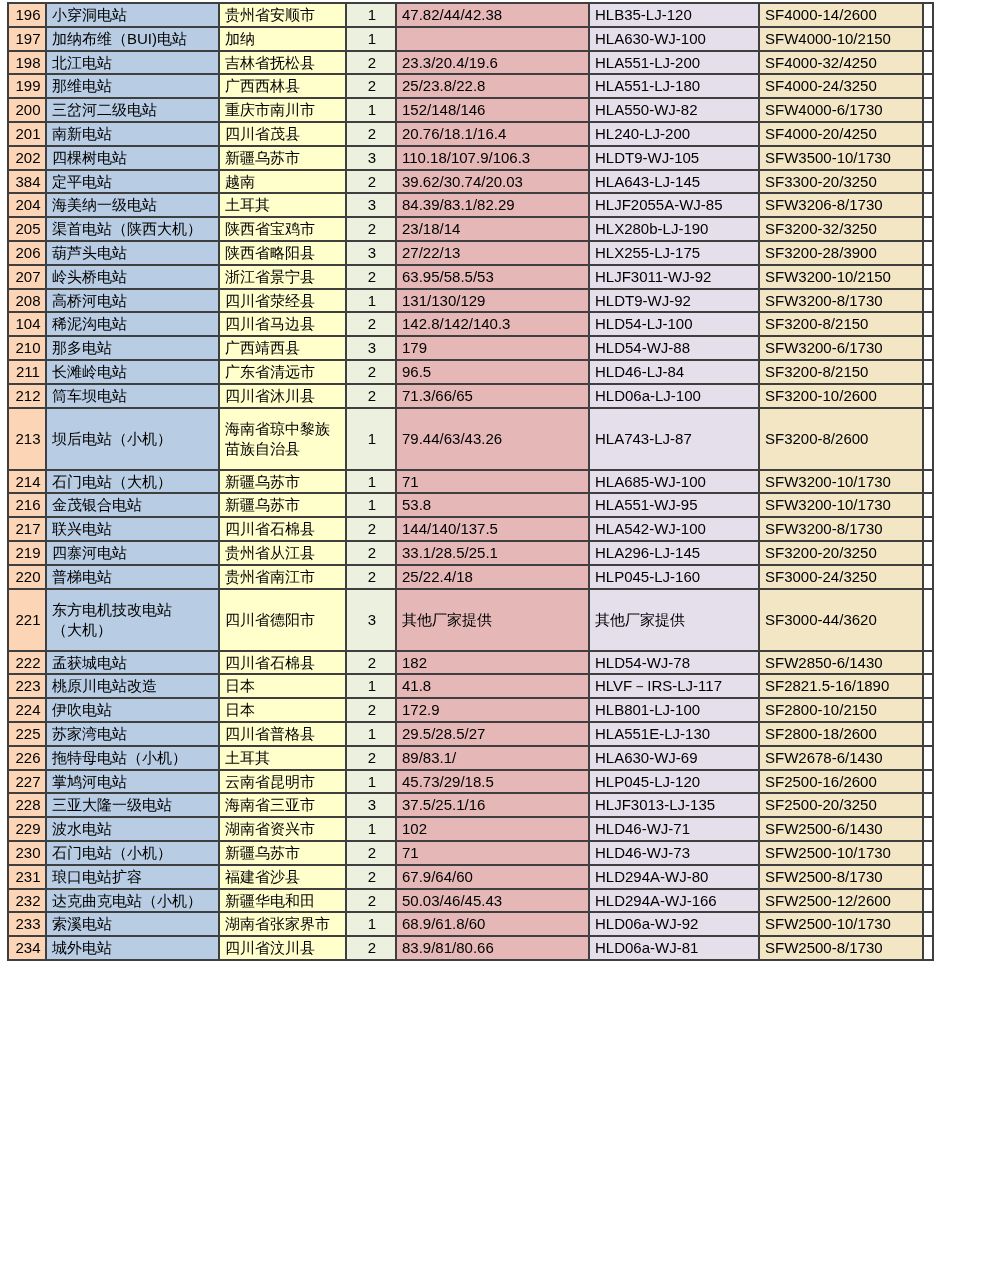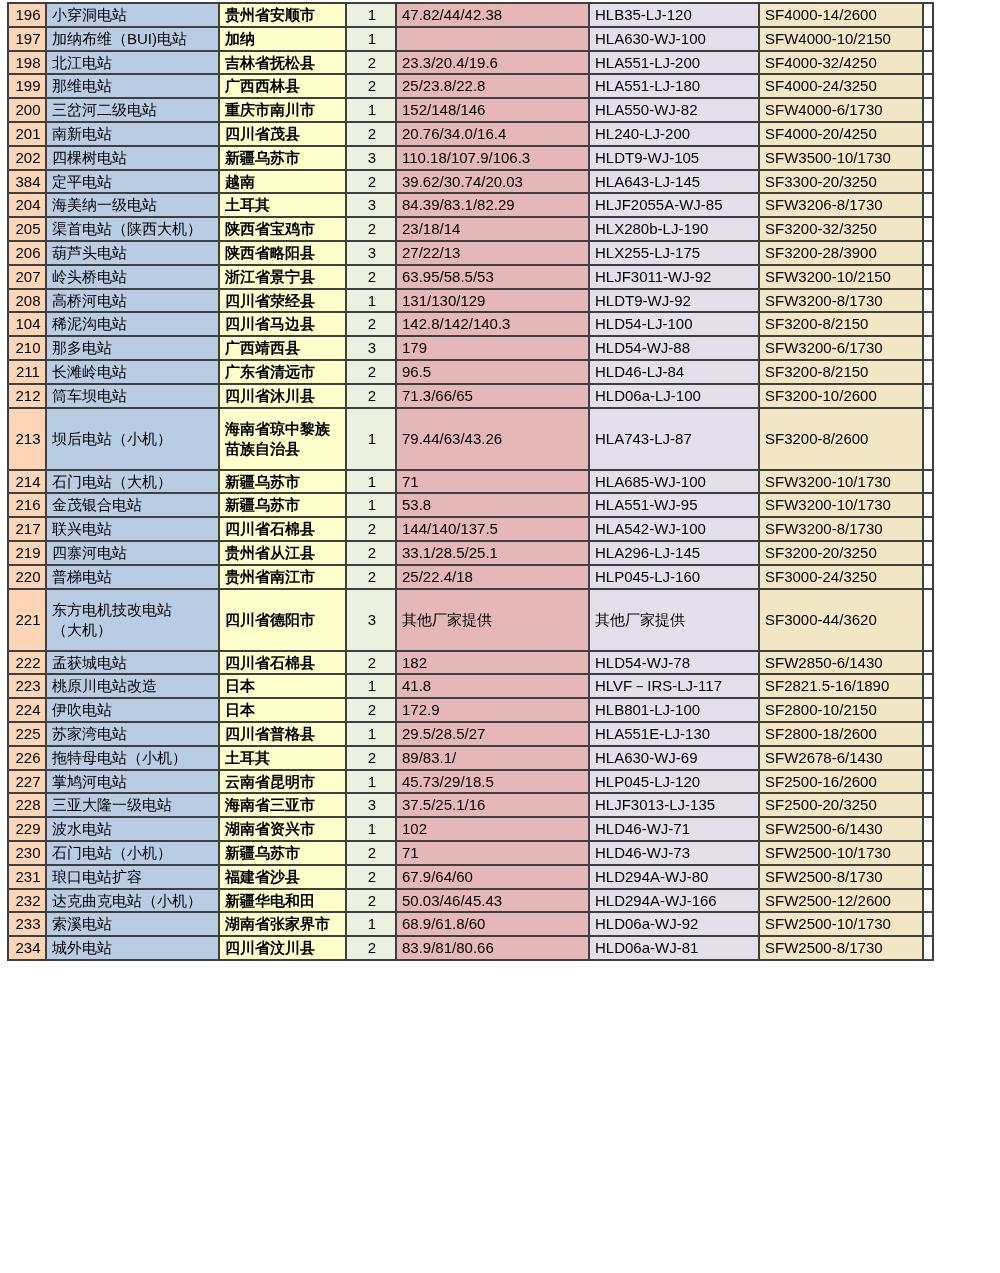--- a/index.html
+++ b/index.html
@@ -23,21 +23,21 @@
     vertical-align:middle;
     white-space:pre-line;
     overflow:hidden;
     word-break:break-all;
   }
   tr.row{height:18px;}
   tr.row.tall{height:62px;margin-top:40px;}
   tr.row.tall td{line-height:1.75;}
   td.c-no{background:var(--no-bg,#FBD5B5);text-align:center;padding-left:1px;padding-right:1px;}
   td.c-name{background:var(--name-bg,#B8CCE4);}
-  td.c-loc{background:var(--loc-bg,#FFFFCC);font-weight:bold;}
+  td.c-loc{background:var(--loc-bg,#FFFFCC);}
   td.c-cnt{background:var(--cnt-bg,#EBF1DE);text-align:center;padding-left:1px;padding-right:1px;}
   td.c-val{background:var(--val-bg,#E5B8B7);}
   td.c-hl{background:var(--hl-bg,#E5DFEC);}
   td.c-sf{background:var(--sf-bg,#F2E6C4);}
   td.c-sliver{background:#ffffff;border-right:none;padding:0;}
 </style>
 </head>
 <body>
 
 <table id="station-table">
@@ -100,21 +100,21 @@
         <td class="c-val">152/148/146</td>
         <td class="c-hl">HLA550-WJ-82</td>
         <td class="c-sf">SFW4000-6/1730</td>
         <td class="c-sliver"></td>
       </tr>
       <tr class="row">
         <td class="c-no">201</td>
         <td class="c-name">南新电站</td>
         <td class="c-loc">四川省茂县</td>
         <td class="c-cnt">2</td>
-        <td class="c-val">20.76/34.0/16.4</td>
+        <td class="c-val">20.76/18.1/16.4</td>
         <td class="c-hl">HL240-LJ-200</td>
         <td class="c-sf">SF4000-20/4250</td>
         <td class="c-sliver"></td>
       </tr>
       <tr class="row">
         <td class="c-no">202</td>
         <td class="c-name">四棵树电站</td>
         <td class="c-loc">新疆乌苏市</td>
         <td class="c-cnt">3</td>
         <td class="c-val">110.18/107.9/106.3</td>

